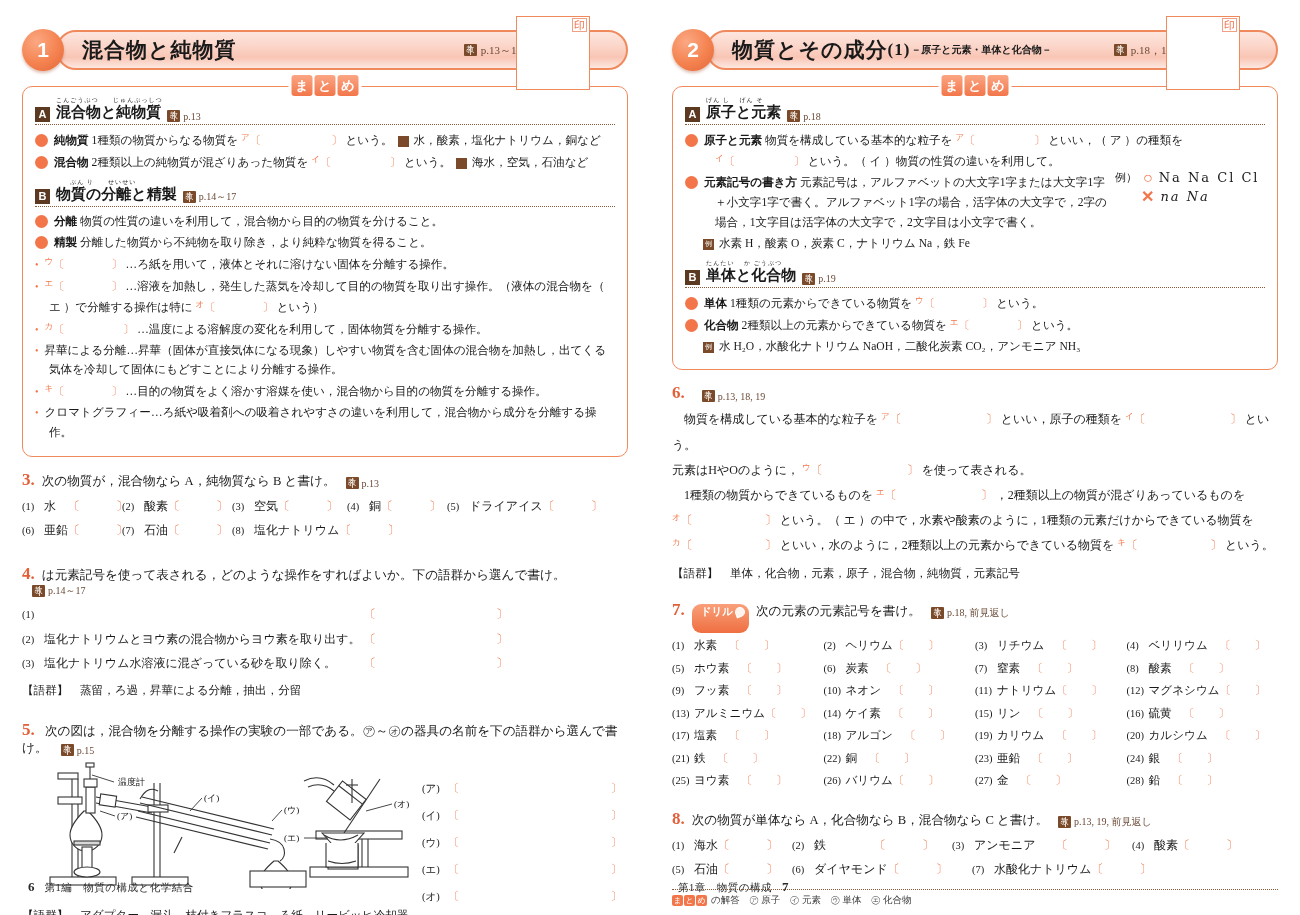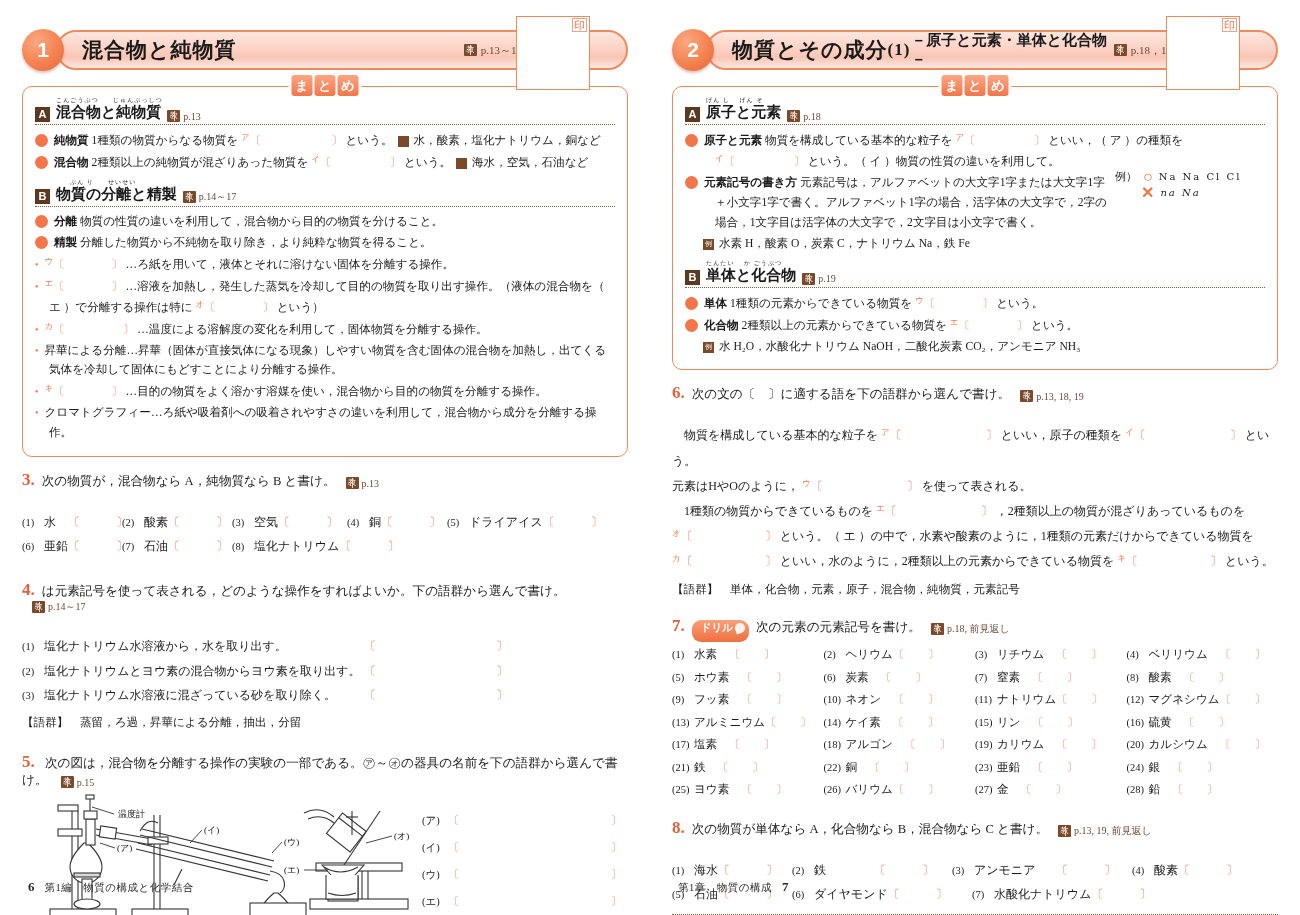--- a/index.html
+++ b/index.html
@@ -45,21 +45,21 @@
     background: linear-gradient(to bottom, #fde6de 0%, #fbd3c6 45%, #f9c5b4 70%, #fde8e1 100%);
     display: flex; align-items: center;
     padding: 0 14px 0 24px;
     position: relative;
     z-index: 2;
   }
   .chap-title {
     font-size: 21px; font-weight: bold; letter-spacing: 1px;
     white-space: nowrap;
   }
-  .chap-sub { font-size: 15px; font-weight: bold; margin-left: 1px; }
+  .chap-sub { font-size: 10px; font-weight: bold; margin-left: 1px; }
   .chap-ref {
     margin-left: auto; display: flex; align-items: center; gap: 4px;
     font-size: 11px; color: #6b4a37; white-space: nowrap;
     padding-right: 90px;
   }
   .book-ico {
     display: inline-block; width: 13px; height: 12px;
     background: #7a4a2a; border-radius: 1px;
     position: relative; color: #fff; font-size: 8px;
     text-align: center; line-height: 12px;
@@ -135,45 +135,45 @@
   .hang { padding-left: 30px; text-indent: -30px; }
 
   
   .ok-ng {
     float: right; width: 150px; margin: -4px 0 0 6px;
     font-size: 11px; line-height: 1.45;
   }
   .ok-ng .row { display: flex; align-items: center; gap: 6px; }
   .mark-o { color: #f2764a; font-size: 16px; font-weight: bold; line-height: 1; }
   .mark-x { color: #f2764a; font-size: 16px; font-weight: bold; line-height: 1; }
-  .hand { font-family: "DejaVu Serif", serif; font-size: 10px; letter-spacing: 2px; text-align: center; }
+  .hand { font-family: "DejaVu Serif", serif; font-size: 13px; letter-spacing: 2px; text-align: center; }
   .hand-i { font-style: italic; }
 
   
   .q { margin-top: 13px; }
   .q-head { font-size: 12.6px; display: flex; align-items: baseline; flex-wrap: wrap; }
   .q-no {
     color: #e2603a; font-weight: bold; font-size: 17px;
     margin-right: 7px; font-family: "Liberation Serif", serif;
   }
   .q-ref { font-size: 10px; color: #6b4a37; margin-left: 10px;
            display: inline-flex; align-items: center; gap: 3px; }
   .drill-badge {
     display: inline-block; background: linear-gradient(to bottom,#f9a07a,#ef6f41);
     color: #fff; font-size: 10.5px; font-weight: bold;
-    border-radius: 9px; padding: 1px 16px 7px 9px; margin-right: 7px;
+    border-radius: 9px; padding: 1px 16px 14px 9px; margin-right: 7px;
     position: relative; font-family: "Liberation Sans", sans-serif;
   }
   .drill-badge::after {
     content: ""; position: absolute; right: 4px; top: 3px;
     width: 8px; height: 8px; border-radius: 50% 50% 50% 0;
     background: #fff3ec; border: 1px solid #fff;
     transform: rotate(-20deg);
   }
-  .q-body { font-size: 12px; line-height: 2.0; margin-top: 20px; }
+  .q-body { font-size: 12px; line-height: 2.0; margin-top: 4px; }
   .ans-row { display: flex; flex-wrap: wrap; }
   .ans-cell { display: flex; align-items: baseline; white-space: nowrap; }
   .brk { color: #f2764a; }
   .gogun { font-size: 11.6px; margin-top: 3px; }
   .grid4 { display: grid; grid-template-columns: repeat(4, 1fr); font-size: 11.6px; line-height: 1.95; }
   .cellnum { display: inline-block; min-width: 22px; font-size: 10.5px; }
 
   
   .q4row { display: flex; align-items: baseline; font-size: 12px; line-height: 2.05; }
   .q4txt { display: inline-block; }
@@ -393,21 +393,20 @@
         <span class="q-no">4.</span>
         <span>は元素記号を使って表される，どのような操作をすればよいか。下の語群から選んで書け。</span>
         <span class="q-ref">
           <span class="book-ico">教</span>
           <span>p.14～17</span>
         </span>
       </div>
       <div class="q-body">
         <div class="q4row">
           <span class="cellnum">(1)</span>
-          <span class="q4txt">塩化ナトリウム水溶液から，水を取り出す。</span>
           <span class="q4blank">〔　　　　　　　　　　〕</span>
         </div>
         <div class="q4row">
           <span class="cellnum">(2)</span>
           <span class="q4txt">塩化ナトリウムとヨウ素の混合物からヨウ素を取り出す。</span>
           <span class="q4blank">〔　　　　　　　　　　〕</span>
         </div>
         <div class="q4row">
           <span class="cellnum">(3)</span>
           <span class="q4txt">塩化ナトリウム水溶液に混ざっている砂を取り除く。</span>
@@ -664,21 +663,20 @@
           <span class="ex-ico">例</span>
           <span>水 H₂O，水酸化ナトリウム NaOH，二酸化炭素 CO₂，アンモニア NH₃</span>
         </div>
 
       </div>
     </div>
 
     <div class="q">
       <div class="q-head">
         <span class="q-no">6.</span>
-        <span>次の文の〔　〕に適する語を下の語群から選んで書け。</span>
         <span class="q-ref">
           <span class="book-ico">教</span>
           <span>p.13, 18, 19</span>
         </span>
       </div>
       <div class="q-body" style="line-height:2.1;">
         <div>
           <span>　物質を構成している基本的な粒子を</span>
           <span class="blank"><span class="blk-label">ア</span>〔　　　　　　　〕</span>
           <span>といい，原子の種類を</span>

